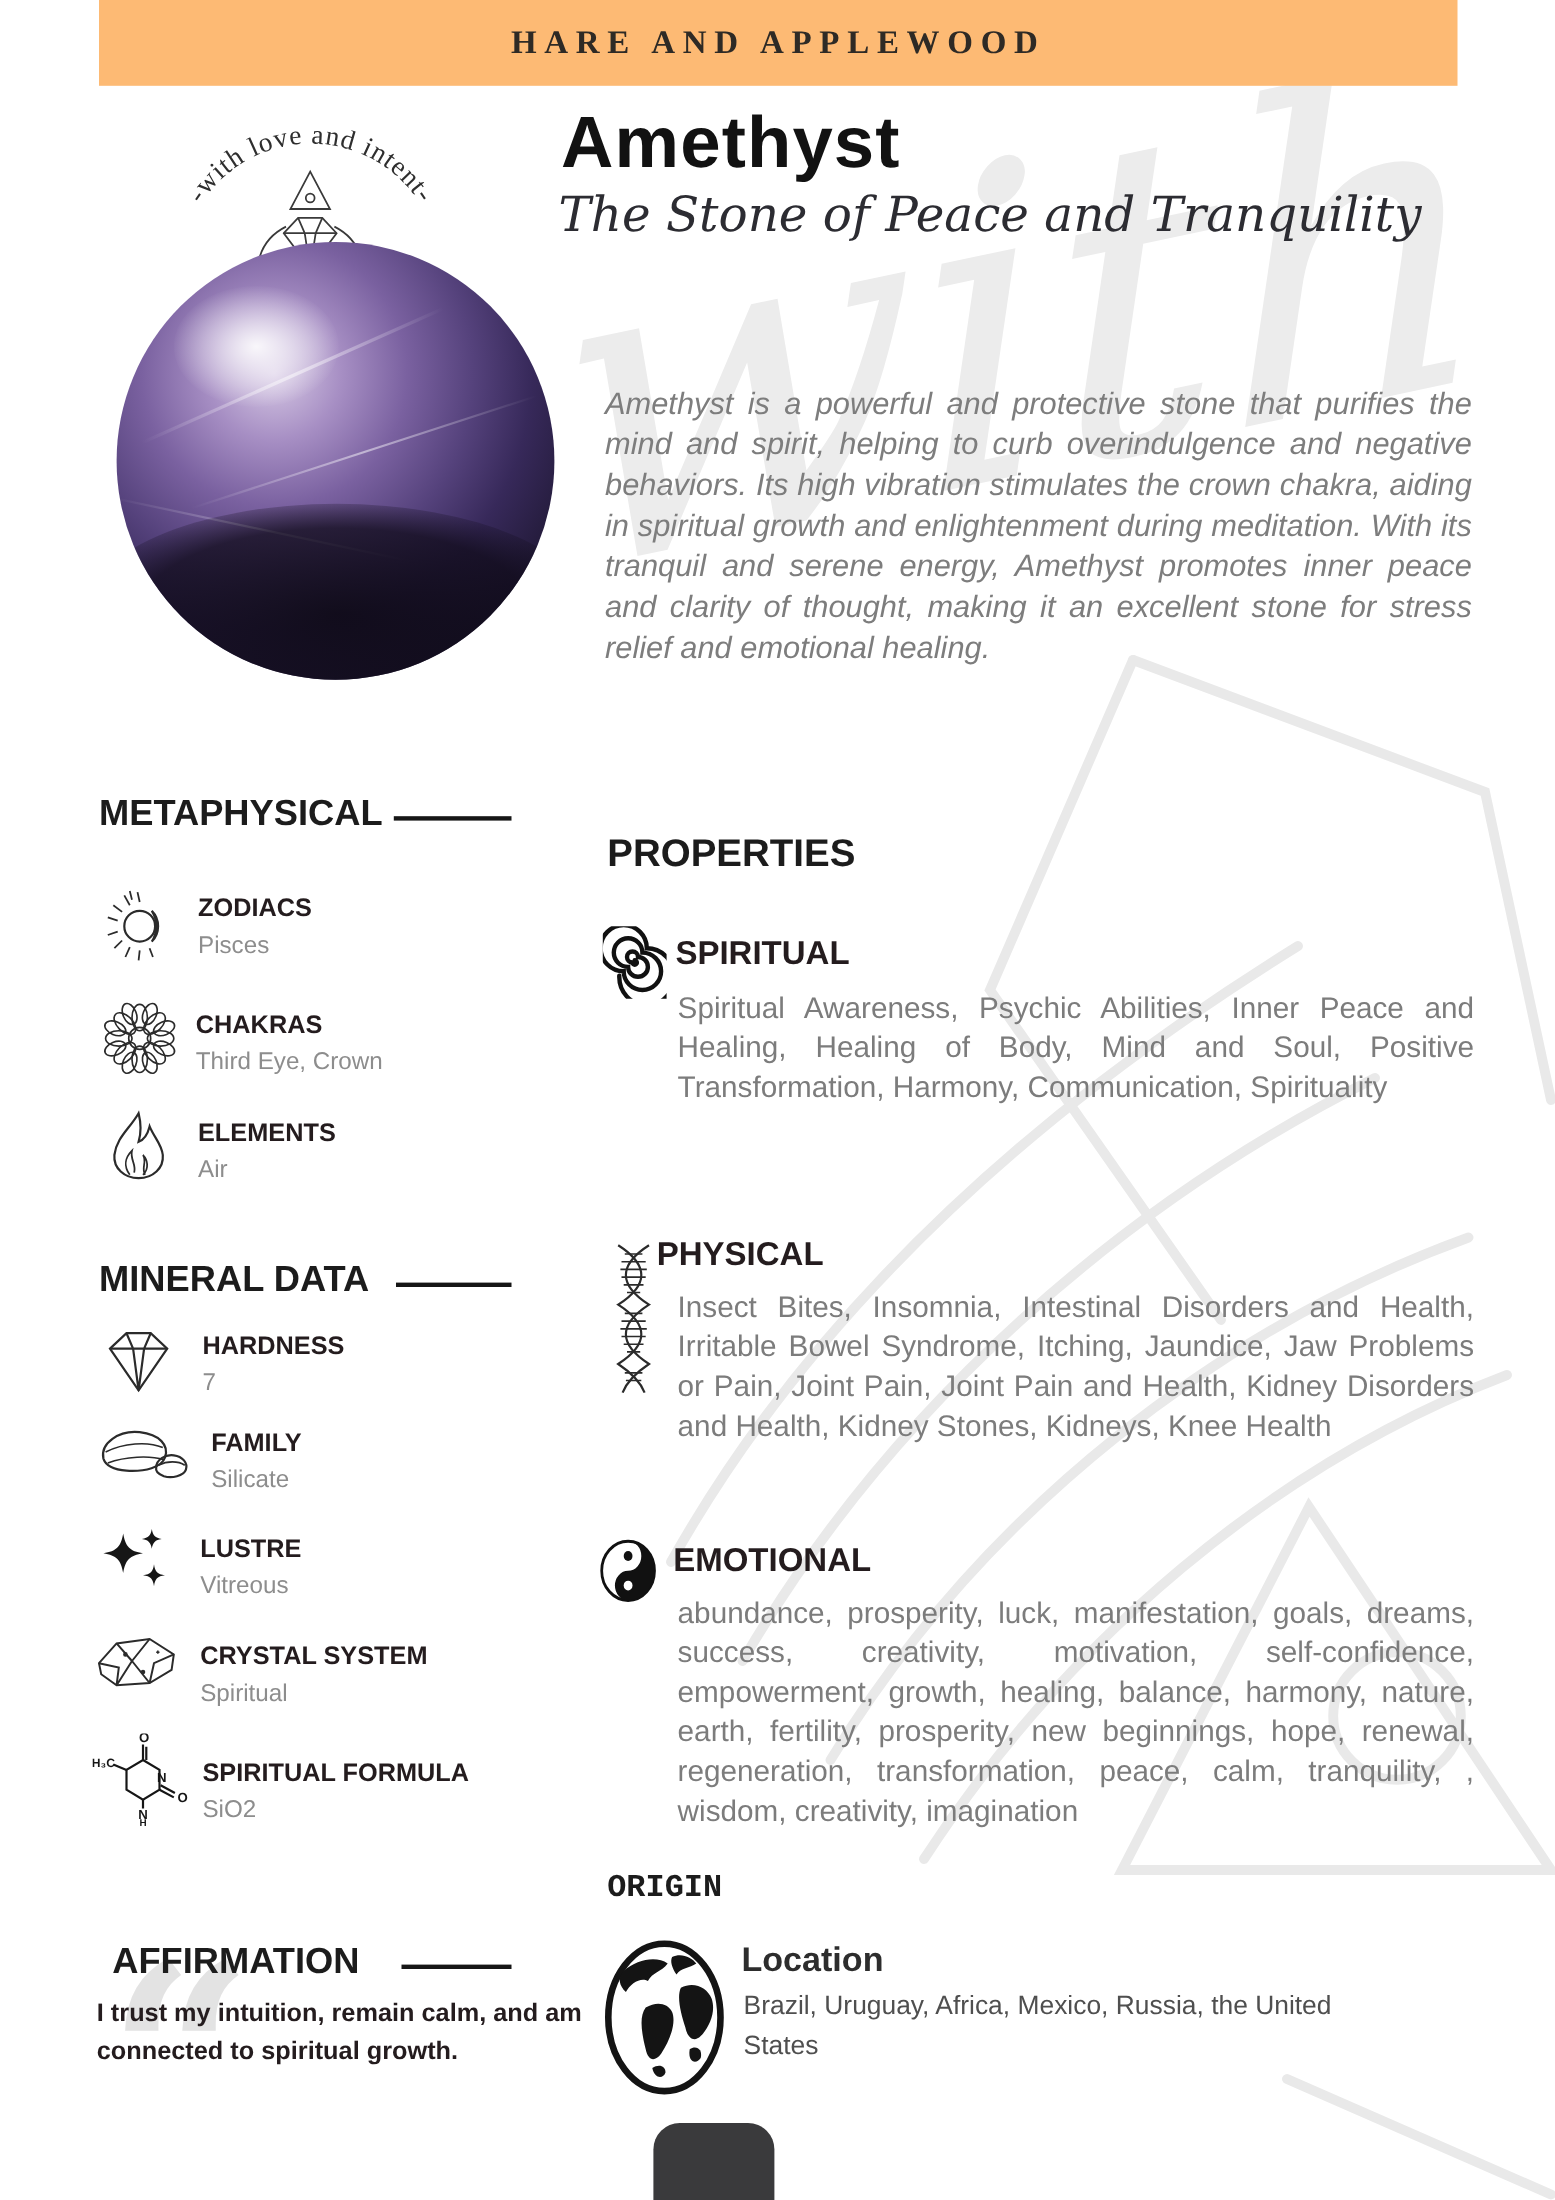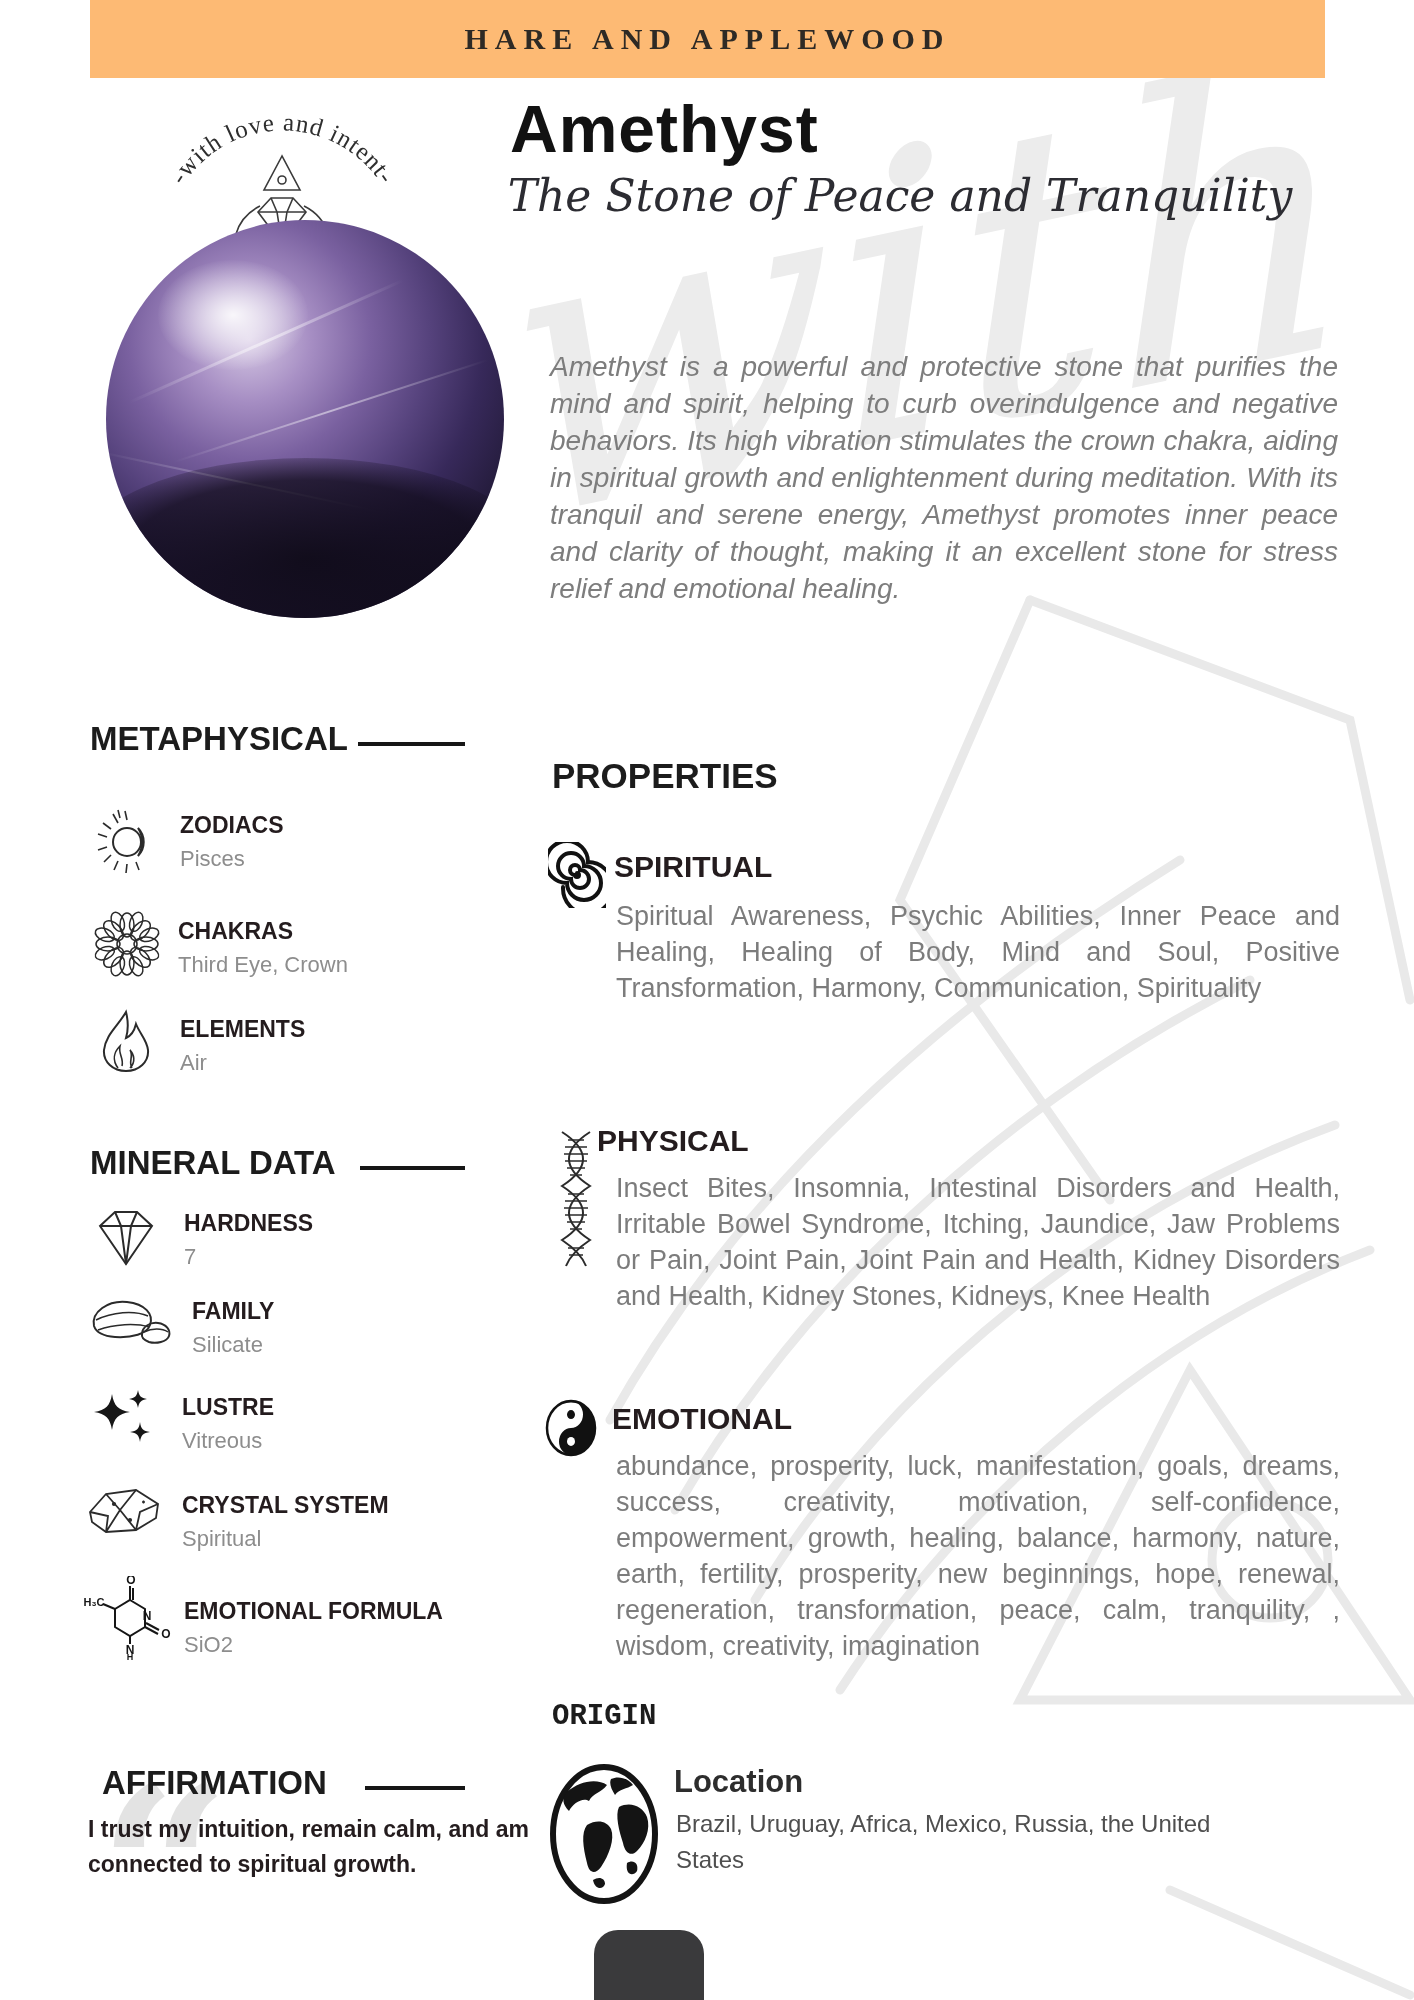--- a/index.html
+++ b/index.html
@@ -234,21 +234,21 @@
     </g>
     <g font-family="Liberation Sans, sans-serif" font-size="12" font-weight="bold" fill="#161616" text-anchor="middle">
       <text x="47" y="8">O</text>
       <text x="63" y="44">N</text>
       <text x="82" y="62">O</text>
       <text x="46" y="78">N</text>
       <text x="46" y="84" font-size="9">H</text>
       <text x="10" y="30" font-size="11">H₃C</text>
     </g>
   </svg>
-  <div class="abs item-label" style="left:184px;top:1600px;">EMOTIONAL FORMULA</div>
+  <div class="abs item-label" style="left:184px;top:1600px;">SPIRITUAL FORMULA</div>
   <div class="abs item-value" style="left:184px;top:1632px;">SiO2</div>
 
   <h2 class="abs sec-head" style="left:102px;top:1766px;">AFFIRMATION</h2>
   <div class="abs sec-line" style="left:365px;top:1786px;width:100px;"></div>
   <div class="abs quote-glyph" style="left:98px;top:1756px;">“</div>
   <p class="abs aff-text" style="left:88px;top:1812px;">I trust my intuition, remain calm, and am connected to spiritual growth.</p>
 
   <h2 class="abs sec-head" style="left:552px;top:758px;font-size:35px;">PROPERTIES</h2>
 
   <svg class="abs icon" style="left:548px;top:842px;" width="58" height="66" viewBox="0 0 58 66" fill="none" stroke="#111111" stroke-width="4" stroke-linecap="round">

